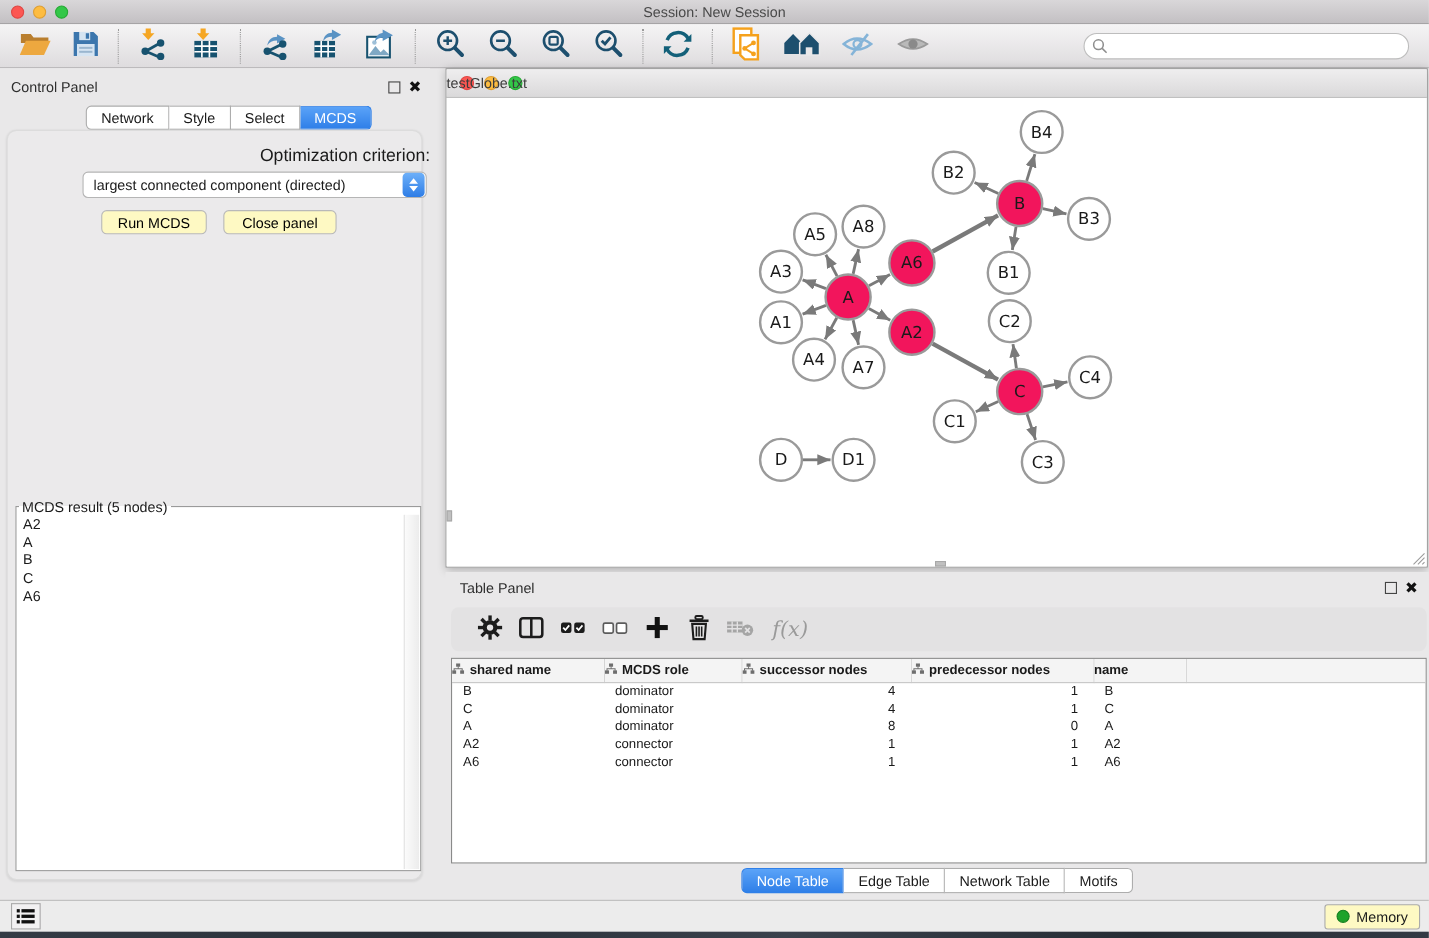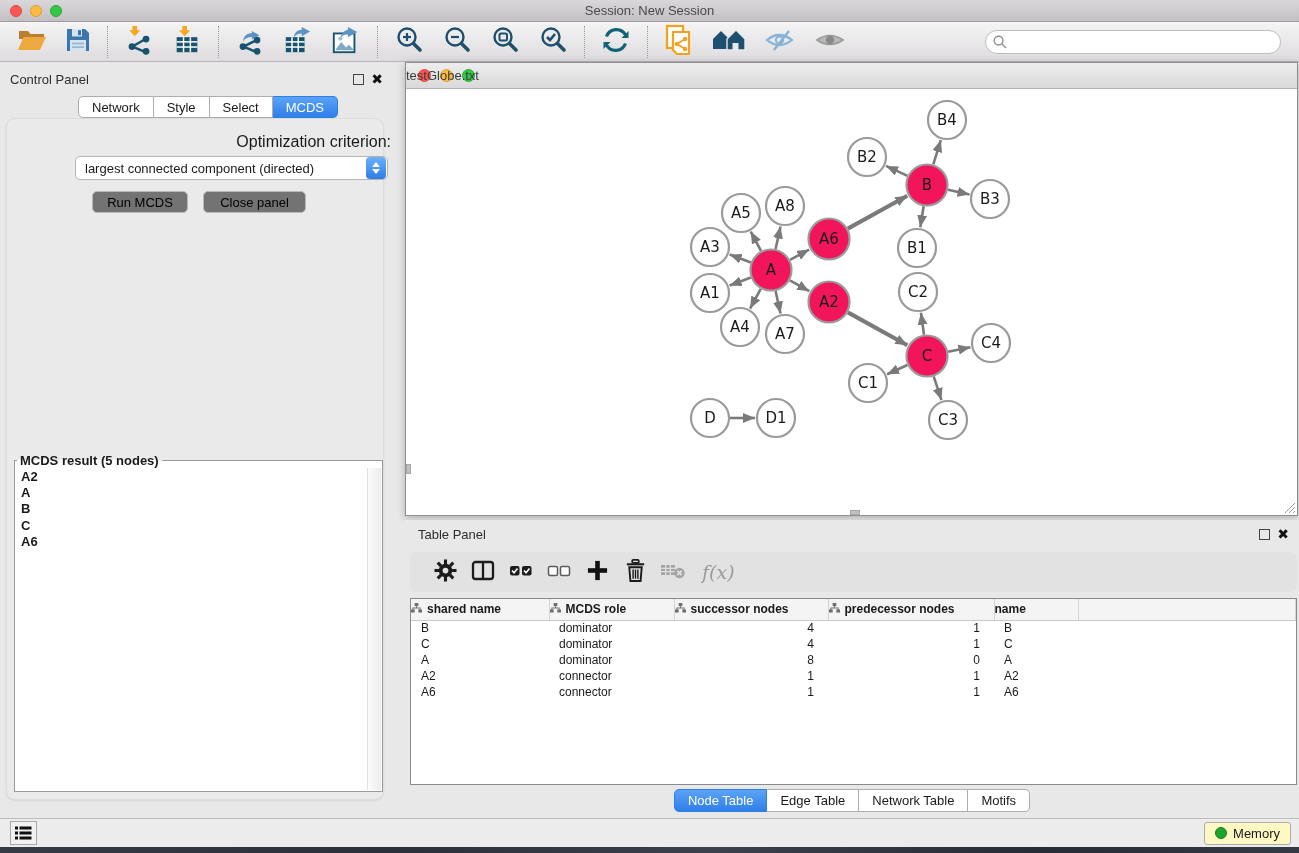--- a/index.html
+++ b/index.html
@@ -46,26 +46,26 @@
   .opt-label { position:absolute; top:71px; left:0; right:0; text-align:right; font-size:16px; }
   .criterion { position:absolute; left:43px; top:94px; width:313px; height:24px; background:#fff;
     border:1px solid #b5b5b5; border-radius:5px; display:flex; align-items:center;margin-left:32px; }
   .criterion-text { flex:1; padding-left:9px; font-size:13px; white-space:nowrap; }
   .criterion-stepper { width:20px; height:22px; border-radius:4px; margin-right:1px;
     background:linear-gradient(#6db0f9,#2e7de6); display:flex; flex-direction:column;
     align-items:center; justify-content:center; gap:2px; }
   .criterion-stepper i { width:0; height:0; border-left:4px solid transparent; border-right:4px solid transparent; }
   .criterion-stepper .up { border-bottom:5px solid #fff; }
   .criterion-stepper .down { border-top:5px solid #fff; }
-  .cp-btn { position:absolute; top:129px; height:22px; background:#737373; border:1px solid #b9b9b9;
+  .cp-btn { position:absolute; top:129px; height:22px; background:#fef9c3; border:1px solid #b9b9b9;
     border-radius:5px; font-size:13px; font-family:"Liberation Sans",sans-serif; padding:0 14px; }
   .run-btn { left:92px; width:96px; }
   .closep-btn { left:203px; width:103px; }
   .mcds-fieldset { position:absolute; left:14px; top:391px; width:369px; height:339px;
-    border:1px solid #9a9a9a; background:#fff;font-weight:bold; }
+    border:1px solid #9a9a9a; background:#fff; }
   .mcds-fieldset legend { font-size:13px; padding:0 3px; margin-left:2px; background:transparent; }
   .mcds-list { position:absolute; left:1px; top:0; right:15px; bottom:1px; overflow:hidden; padding:1px 0 0 5px; }
   .result-item { font-size:13px; line-height:16.2px; }
   .mcds-scroll { position:absolute; top:0; right:1px; bottom:1px; width:14px;
     background:linear-gradient(90deg,#fbfbfb,#ececec); border-left:1px solid #e0e0e0; }
 
   
   .network-window { position:absolute; left:405px; top:62px; width:893px; height:454px;
     background:#fff; border:1px solid #8f8f8f; box-shadow:0 2px 8px rgba(0,0,0,0.25); }
   .nw-titlebar { position:absolute; left:0; top:0; right:0; height:26px;

